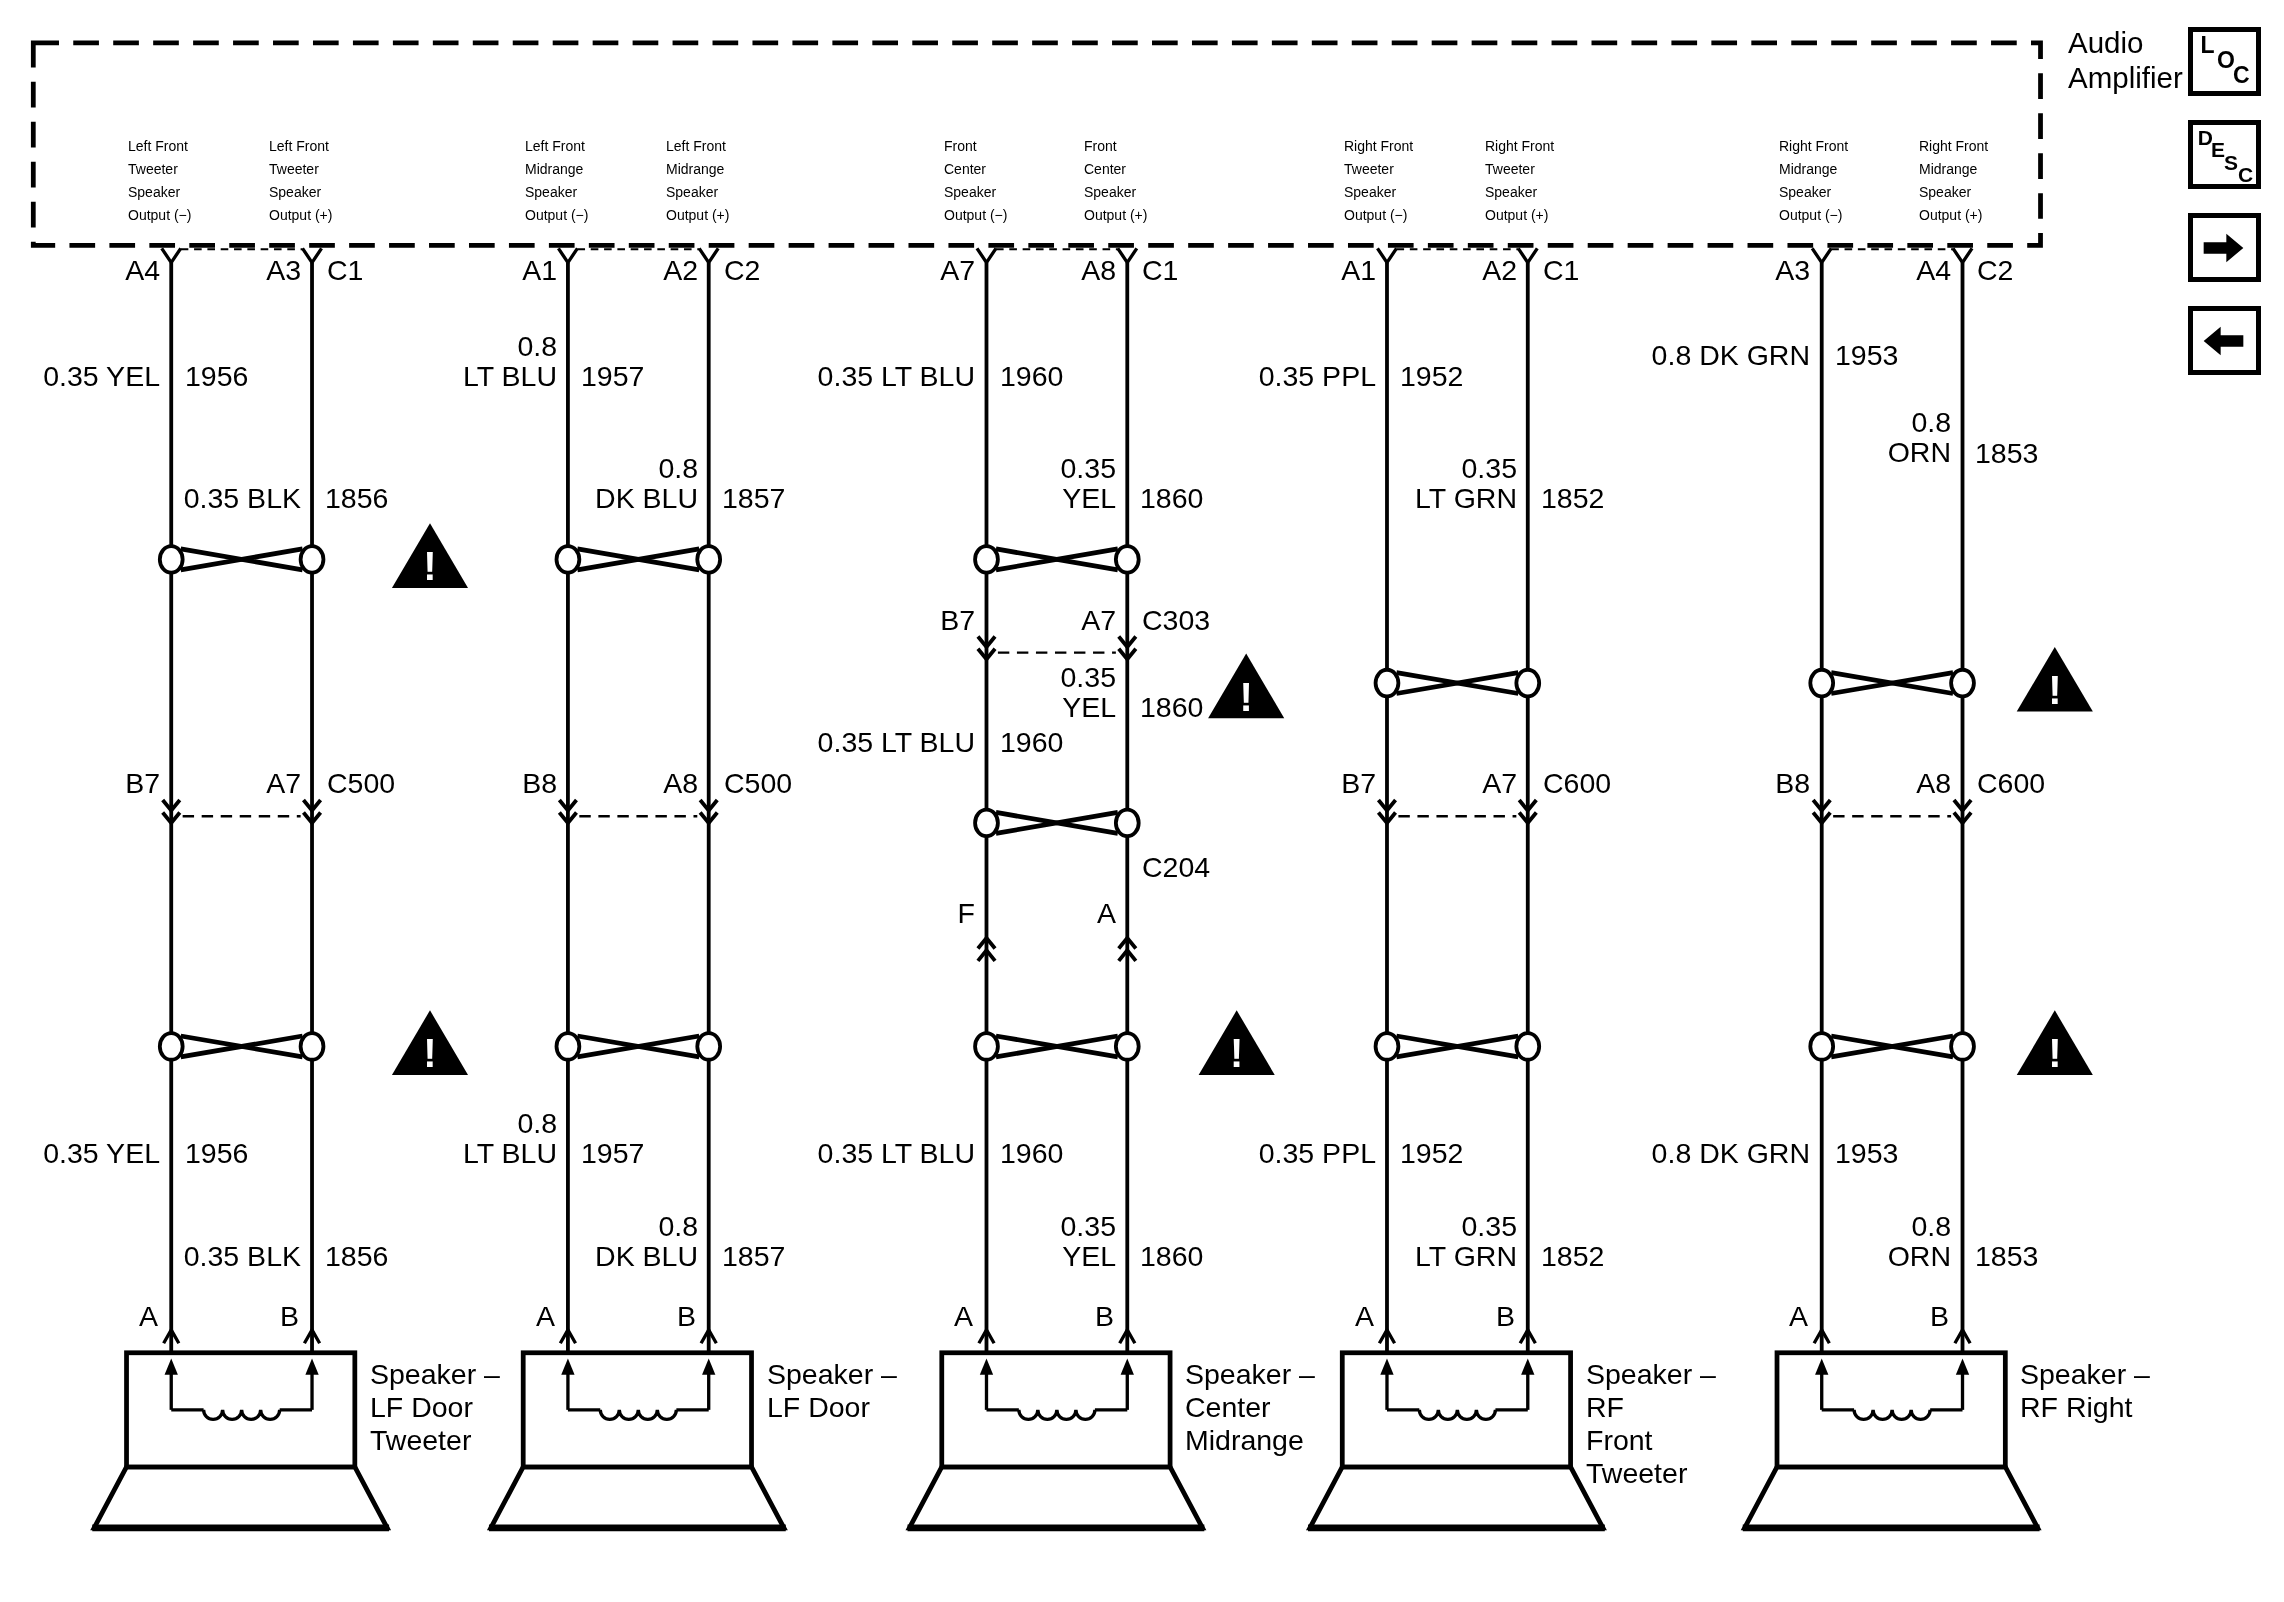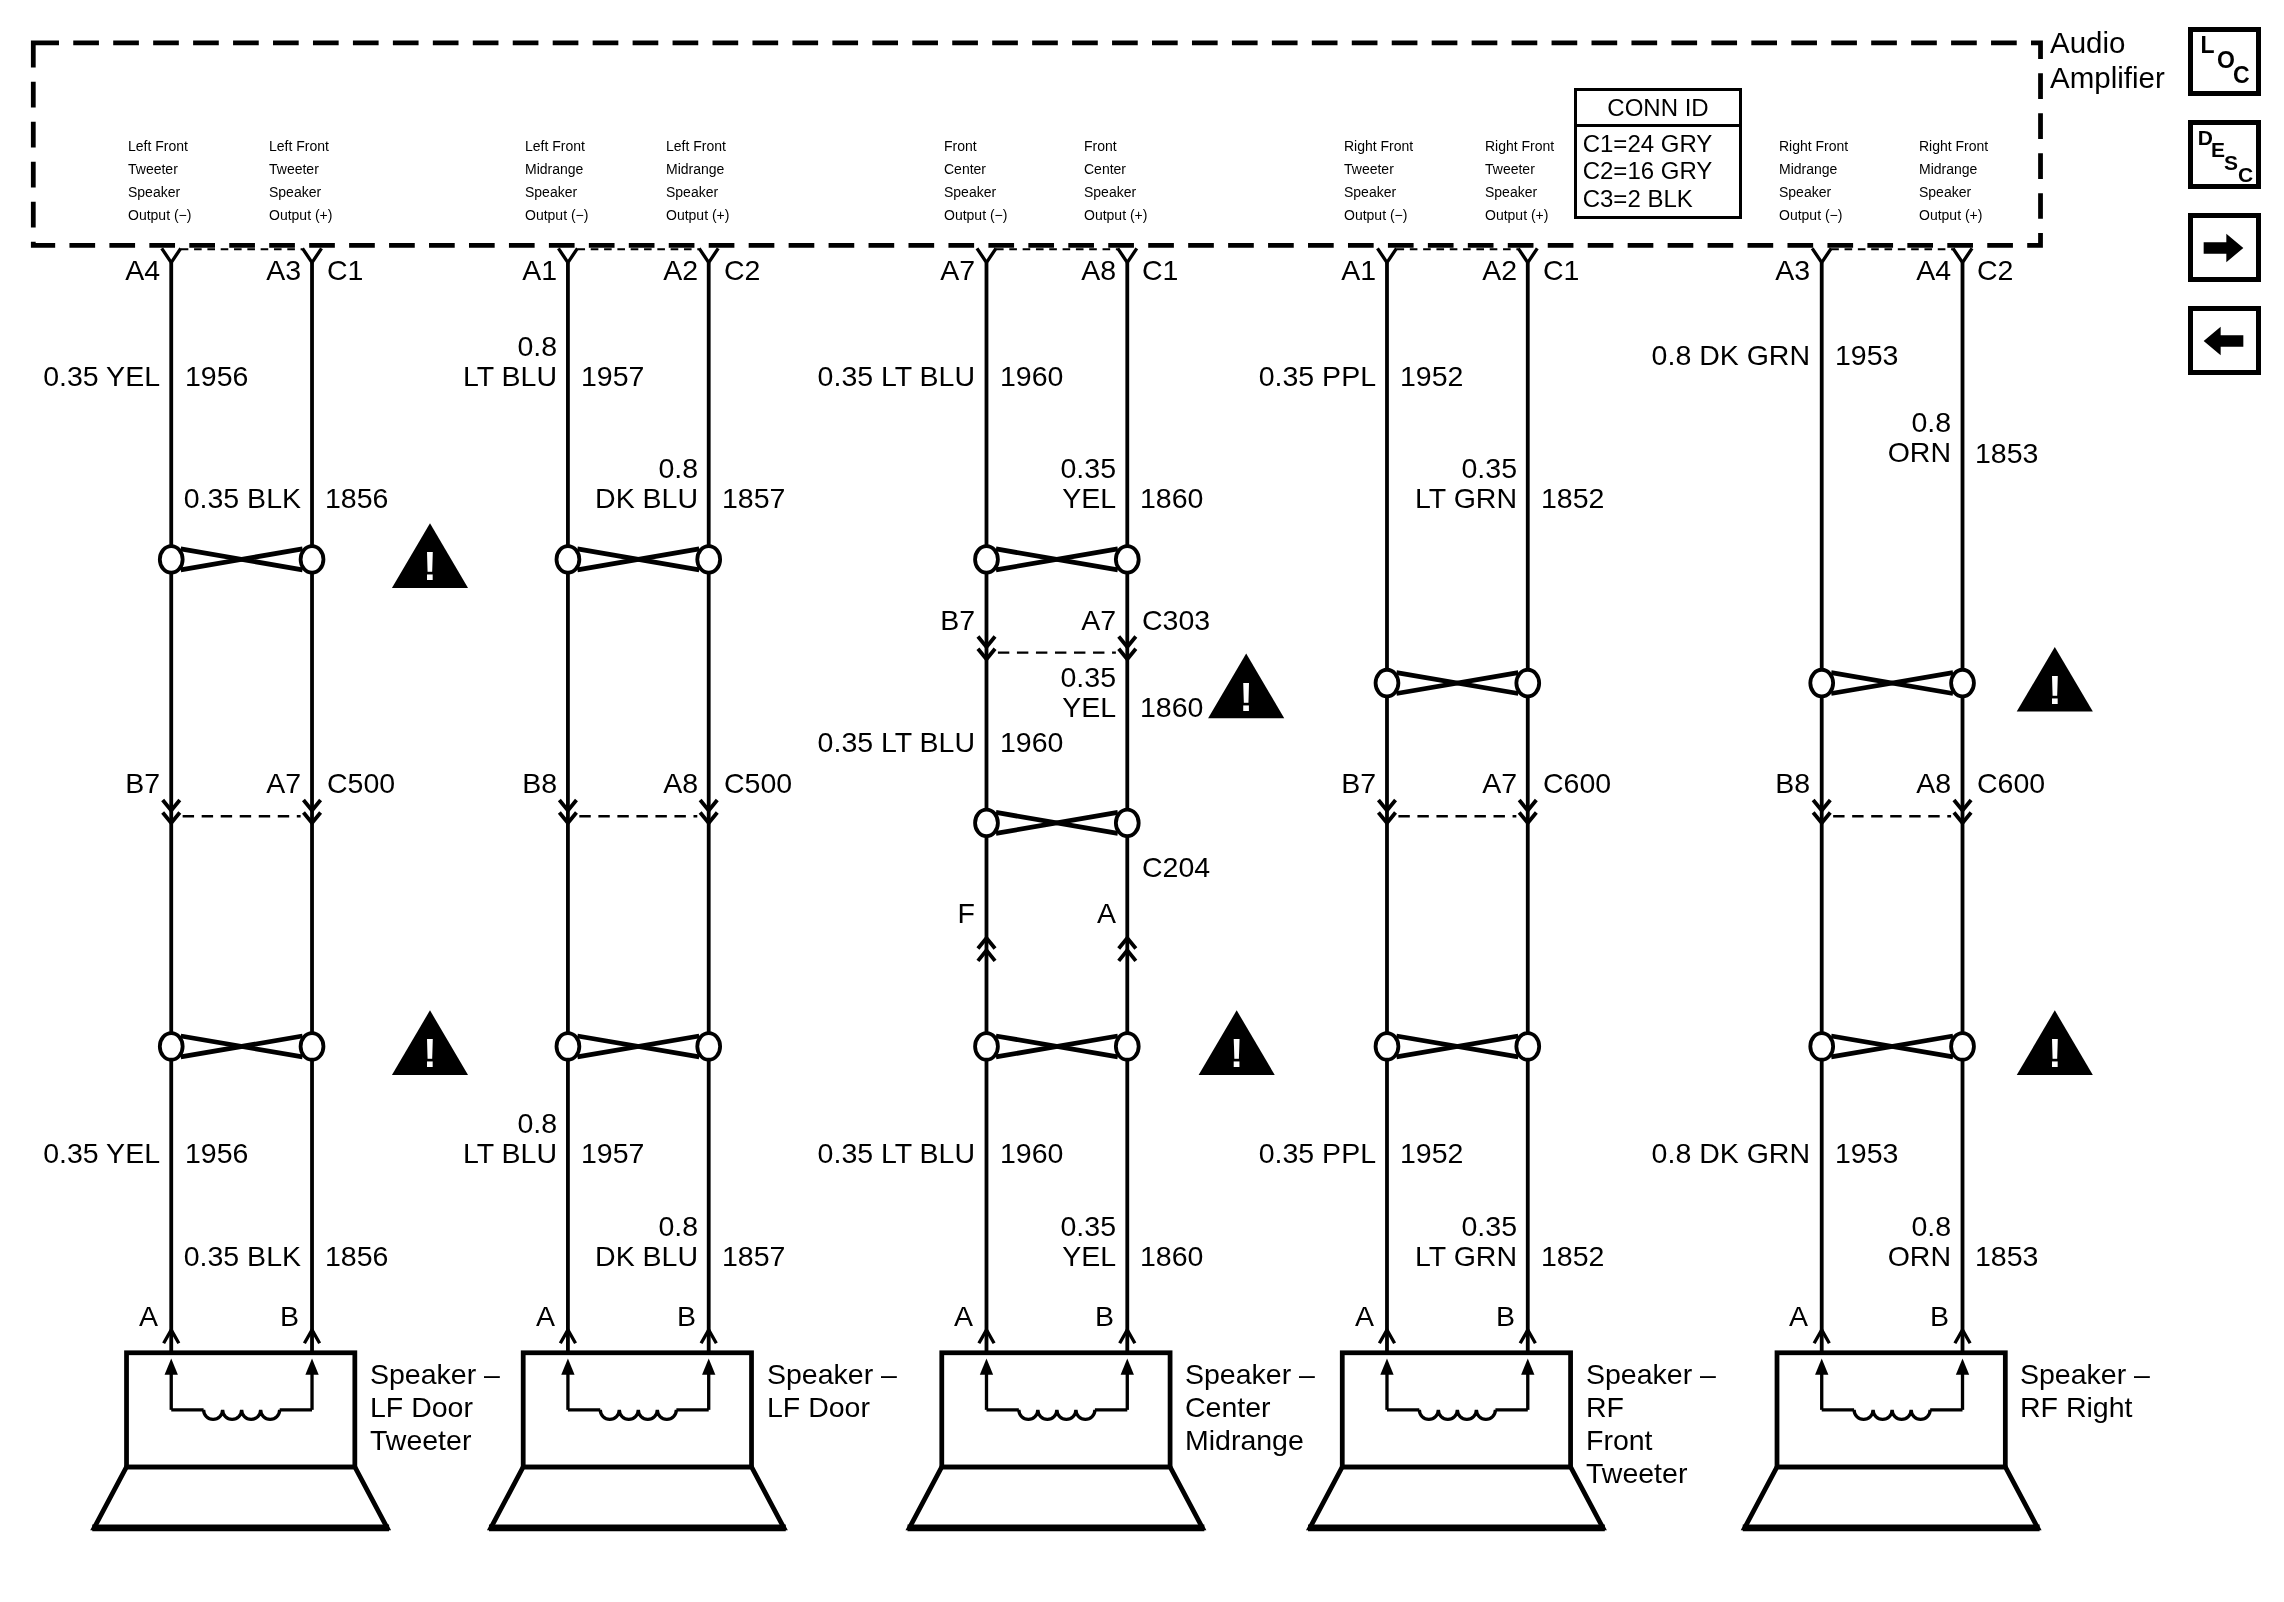--- a/index.html
+++ b/index.html
@@ -6,21 +6,21 @@
   .stage{position:relative;width:2285px;height:1603px;background:#fff;
          font-family:"Liberation Sans",sans-serif;color:#000;overflow:hidden;}
   #diagram{position:absolute;left:0;top:0;}
   #diagram text{font-family:"Liberation Sans",sans-serif;}
   #labels{position:absolute;left:0;top:0;width:2285px;height:1603px;pointer-events:none;}
   .lbl{position:absolute;font-size:28.5px;line-height:30px;white-space:nowrap;}
   .lbl .bl{display:block;}
   .hdr{font-size:14px;line-height:23px;}
   .spk{font-size:28.5px;line-height:33px;}
   .amp-title{position:absolute;left:2050px;top:25px;font-size:29.5px;line-height:35px;}
-  .amp-title span{display:block;}
+  .amp-title span{display:block;margin-left:18px;}
   .connid{position:absolute;left:1574px;top:88px;width:162px;border:3.8px solid #000;background:#fff;}
   .cid-title{border-bottom:3.8px solid #000;text-align:center;font-size:24px;padding:2.9px 0 1.9px 0;}
   .cid-body{padding:2.9px 3.8px 3.8px 5.7px;}
   .cid-row{font-size:24px;line-height:27.6px;}
   .navbox{position:absolute;left:2188px;width:63px;height:59px;border:5.7px solid #000;background:#fff;}
   .navbox span{position:absolute;font-size:23px;font-weight:bold;line-height:23px;}
   .navbox svg{position:absolute;left:4.8px;top:5.7px;}
 </style>
 </head>
 <body>
@@ -426,28 +426,20 @@
         <span class="bl">Speaker –</span>
         <span class="bl">RF Right</span>
       </div>
     </div>
 
   <div class="amp-title">
     <span>Audio</span>
     <span>Amplifier</span>
   </div>
 
-  <div class="connid">
-    <div class="cid-title">CONN ID</div>
-    <div class="cid-body">
-      <div class="cid-row">C1=24 GRY</div>
-      <div class="cid-row">C2=16 GRY</div>
-      <div class="cid-row">C3=2 BLK</div>
-    </div>
-  </div>
 
   <div class="navbox" style="top:27px;">
     <span style="left:7.6px;top:1.9px;">L</span>
     <span style="left:24px;top:17px;">O</span>
     <span style="left:40px;top:32px;">C</span>
   </div>
   <div class="navbox" style="top:120px;">
     <span style="left:4.8px;top:1px;font-size:21px;">D</span>
     <span style="left:18px;top:13.3px;font-size:21px;">E</span>
     <span style="left:31px;top:26px;font-size:21px;">S</span>

